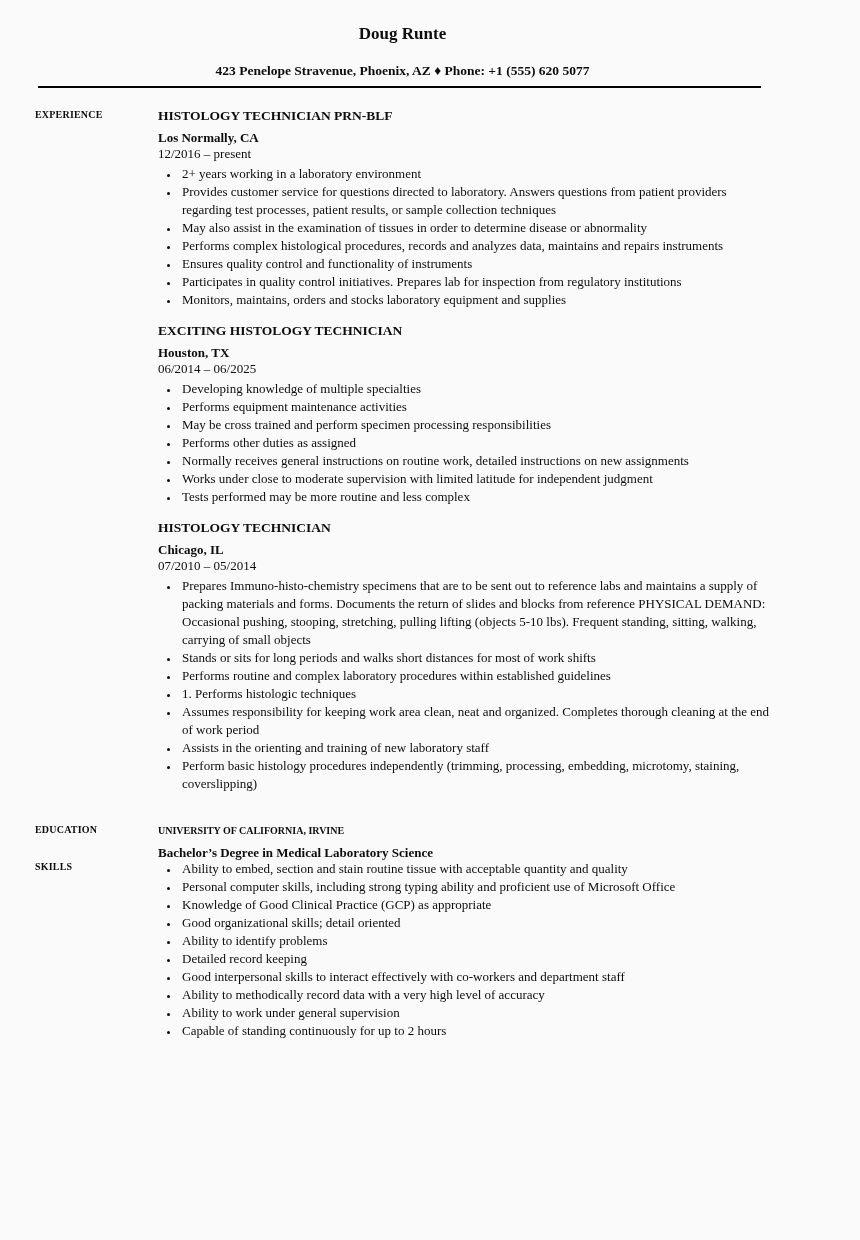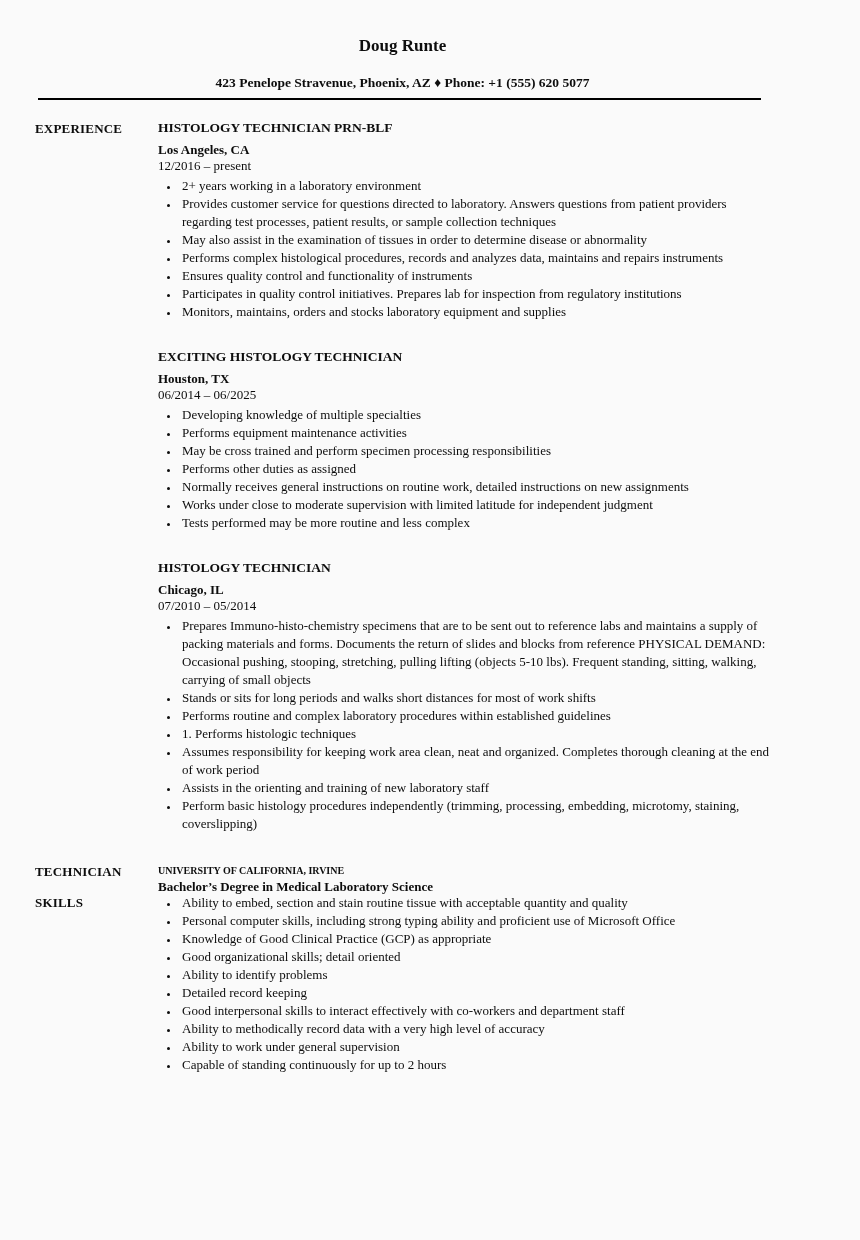--- a/index.html
+++ b/index.html
@@ -12,21 +12,21 @@
     background: #fafafa;
     color: #0d0d0d;
     font-family: "Liberation Serif", "DejaVu Serif", serif;
     font-size: 13px;
     overflow: hidden;
   }
   .page {
     width: 805px;
     height: 1240px;
     box-sizing: border-box;
-    padding-top: 36px;
+    padding-top: 24px;
   }
   
   .hdr {
     text-align: center;
   }
   .hdr h1 {
     margin: 0;
     font-size: 17px;
     font-weight: bold;
     line-height: 20px;
@@ -48,30 +48,30 @@
     padding-left: 35px;
     padding-right: 28px;
     box-sizing: border-box;
   }
   .row-experience { margin-top: 20px; }
   .row-education  { margin-top: 30px; }
   .row-skills     { }
   .label {
     flex: 0 0 123px;
     font-weight: bold;
-    font-size: 13px;
+    font-size: 10px;
     padding-top: 1px;
     letter-spacing: 0.2px;
   }
   .content {
     flex: 1 1 auto;
     min-width: 0;
   }
   
-  .job + .job { margin-top: 28px; }
+  .job + .job { margin-top: 14px; }
   .job h2 {
     margin: 0;
     font-size: 13.5px;
     font-weight: bold;
     line-height: 16px;
   }
   .job .loc {
     font-weight: bold;
     margin-top: 6px;
     line-height: 15px;
@@ -91,20 +91,21 @@
   }
   ul.bullets li::marker { font-size: 0.85em; }
   
   .edu .school {
     font-weight: bold;
     font-size: 10px;
     line-height: 16px;
   }
   .edu .degree {
     font-weight: bold;
+    margin-top: 6px;
     line-height: 15px;
   }
   
   .skills ul.bullets { margin-top: 0; }
 </style>
 </head>
 <body>
 
 <div class="page">
 
@@ -113,21 +114,21 @@
     <div class="contact">423 Penelope Stravenue, Phoenix, AZ ♦ Phone: +1 (555) 620 5077</div>
     <div class="rule"></div>
   </header>
 
   <section class="row row-experience">
     <div class="label">EXPERIENCE</div>
     <div class="content">
 
       <article class="job">
         <h2>HISTOLOGY TECHNICIAN PRN-BLF</h2>
-        <div class="loc">Los Angeles, CA</div>
+        <div class="loc">Los Normally, CA</div>
         <div class="dates">12/2016 – present</div>
         <ul class="bullets">
 
         <li>2+ years working in a laboratory environment</li>
             <li>Provides customer service for questions directed to laboratory. Answers questions from patient providers regarding test processes, patient results, or sample collection techniques</li>
             <li>May also assist in the examination of tissues in order to determine disease or abnormality</li>
             <li>Performs complex histological procedures, records and analyzes data, maintains and repairs instruments</li>
             <li>Ensures quality control and functionality of instruments</li>
             <li>Participates in quality control initiatives. Prepares lab for inspection from regulatory institutions</li>
             <li>Monitors, maintains, orders and stocks laboratory equipment and supplies</li>
@@ -163,21 +164,21 @@
             <li>Assumes responsibility for keeping work area clean, neat and organized. Completes thorough cleaning at the end of work period</li>
             <li>Assists in the orienting and training of new laboratory staff</li>
             <li>Perform basic histology procedures independently (trimming, processing, embedding, microtomy, staining, coverslipping)</li>
           </ul>
       </article>
 
     </div>
   </section>
 
   <section class="row row-education">
-    <div class="label">TECHNICIAN</div>
+    <div class="label">EDUCATION</div>
     <div class="content edu">
       <div class="school">UNIVERSITY OF CALIFORNIA, IRVINE</div>
       <div class="degree">Bachelor’s Degree in Medical Laboratory Science</div>
     </div>
   </section>
 
   <section class="row row-skills">
     <div class="label">SKILLS</div>
     <div class="content skills">
       <ul class="bullets">

